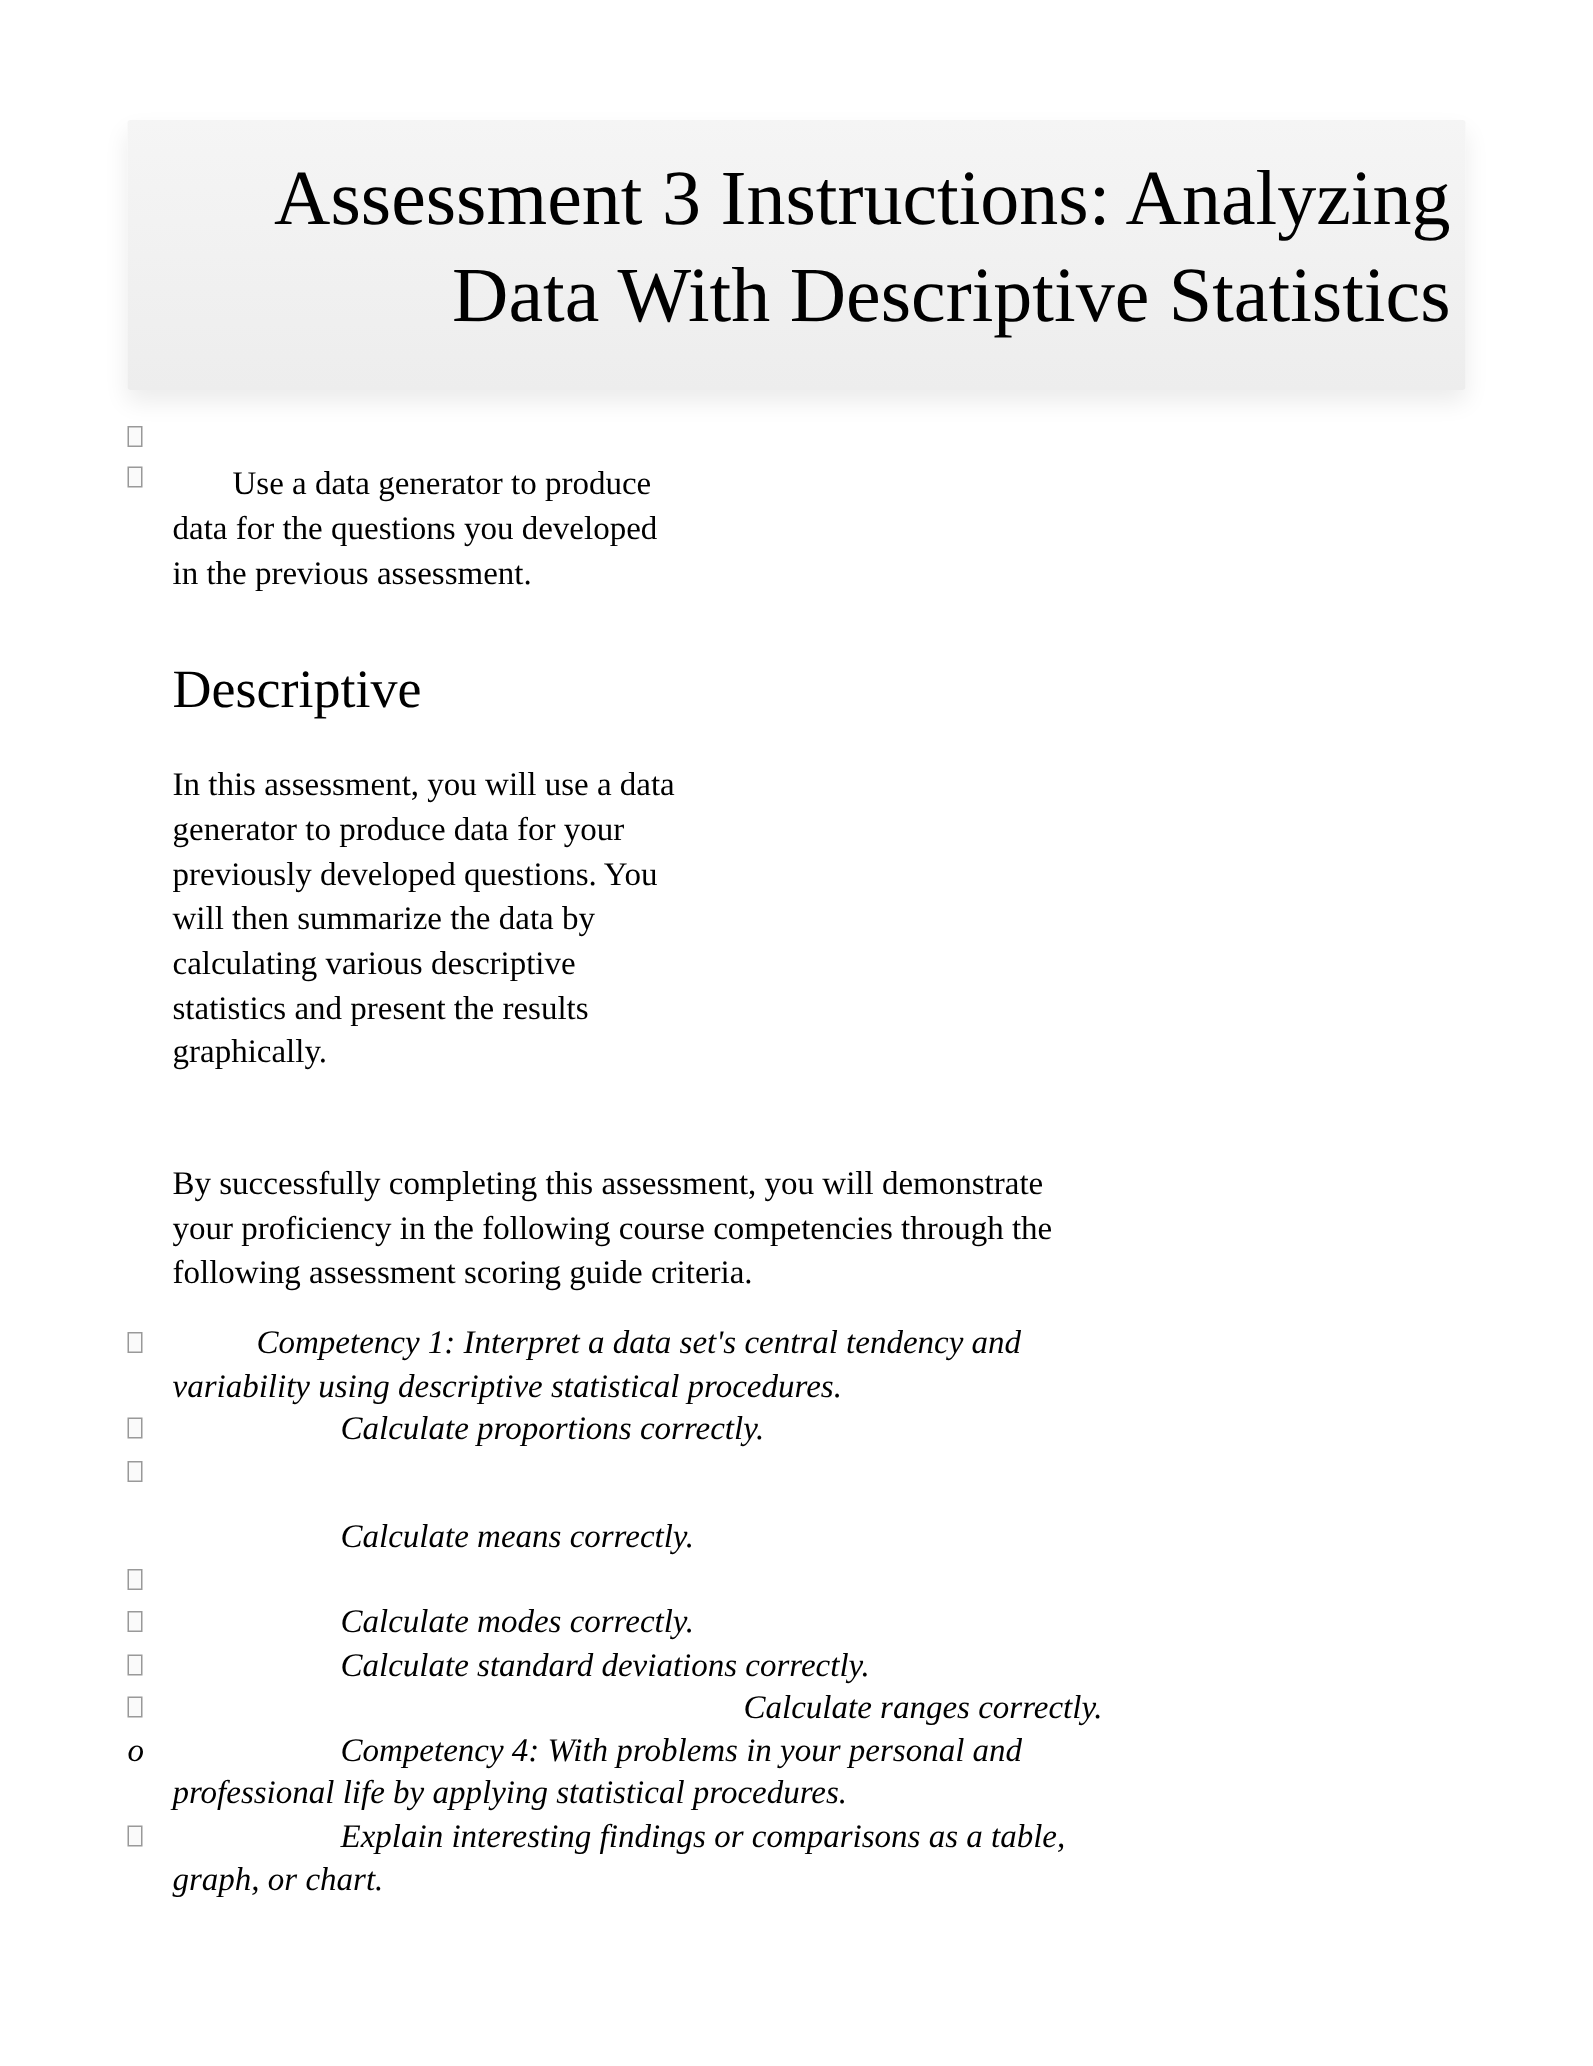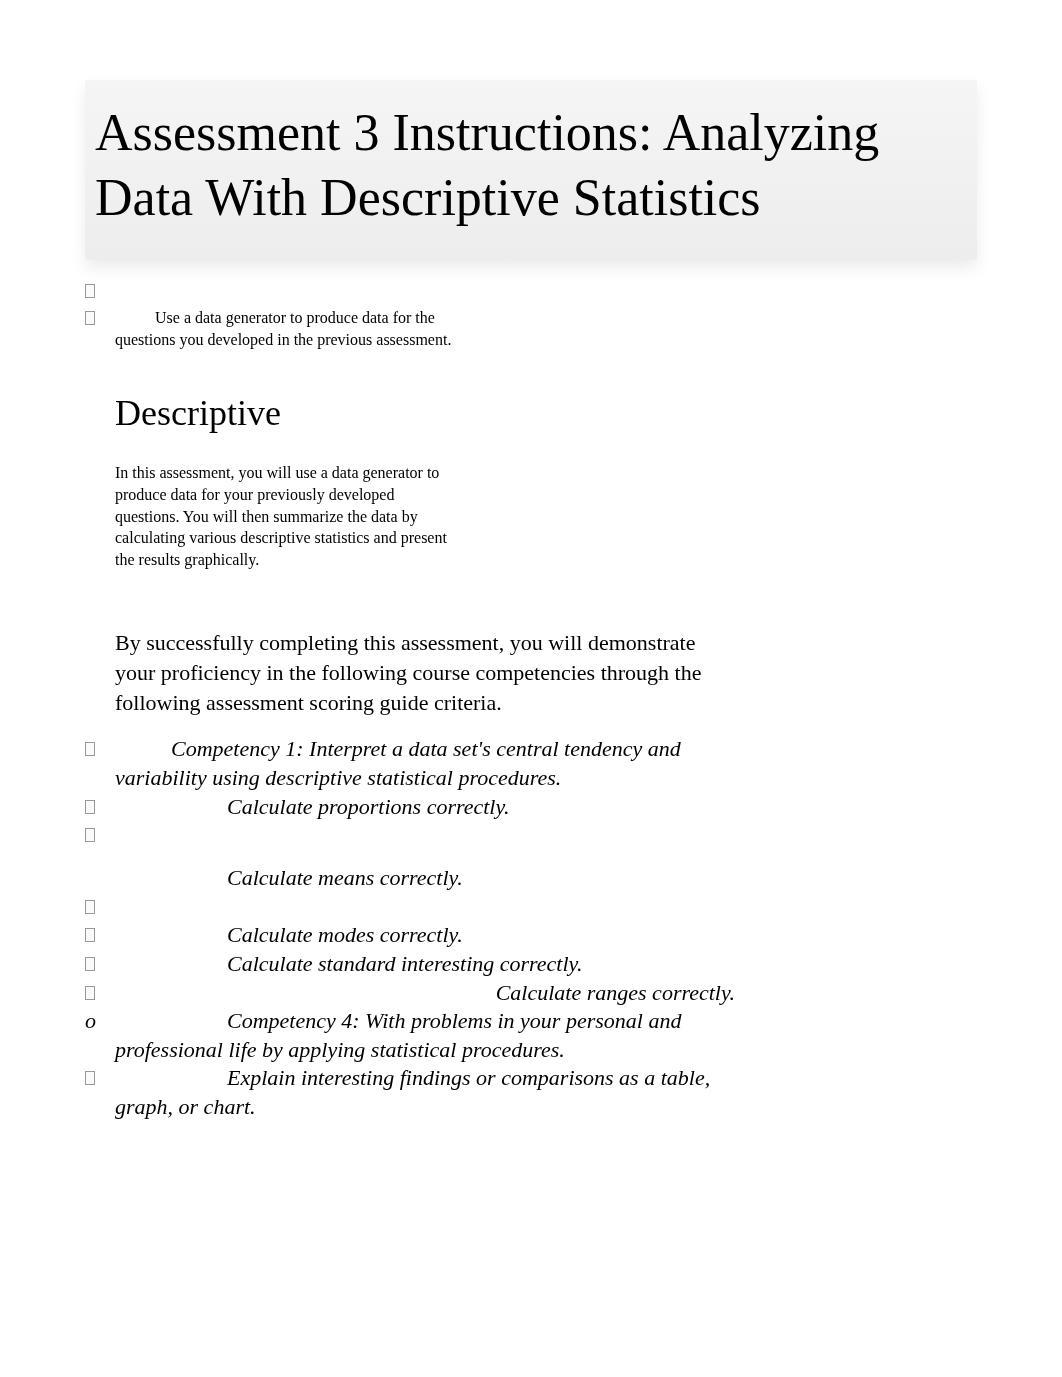--- a/index.html
+++ b/index.html
@@ -15,20 +15,21 @@
       padding: 80px 85px 60px 85px;
       color: #000000;
     }
     
     .title-block {
       background: linear-gradient(to bottom, #f5f5f5 0%, #ededed 100%);
       padding: 20px 10px 30px 10px;
       margin-bottom: 20px;
       box-shadow: 0 8px 16px rgba(0,0,0,0.08);
       border-radius: 2px;
+      text-align: right;
     }
     
     .title {
       font-size: 52px;
       font-weight: normal;
       line-height: 1.25;
       color: #000000;
     }
     
     .bullet-row {
@@ -53,21 +54,21 @@
       background: #fafafa;
       font-size: 10px;
       text-align: center;
       line-height: 12px;
       color: #888;
     }
     
     .intro-para {
       margin-left: 30px;
       max-width: 340px;
-      font-size: 16px;
+      font-size: 22px;
       line-height: 1.35;
       margin-bottom: 30px;
     }
     
     .intro-para.first {
       margin-top: 0;
       text-indent: 40px;
     }
     
     .section-heading {
@@ -169,21 +170,21 @@
       <div class="li-text">
         <div style="padding-left: 0px;">
           <span style="display: block; text-indent: 112px; padding-left: 0px;">Calculate modes correctly.</span>
         </div>
       </div>
     </div>
     <div class="li-row">
       <div class="li-bullet"><span class="bullet-glyph"></span></div>
       <div class="li-text">
         <div style="padding-left: 0px;">
-          <span style="display: block; text-indent: 112px; padding-left: 0px;">Calculate standard interesting correctly.</span>
+          <span style="display: block; text-indent: 112px; padding-left: 0px;">Calculate standard deviations correctly.</span>
         </div>
       </div>
     </div>
     <div class="li-row">
       <div class="li-bullet"><span class="bullet-glyph"></span></div>
       <div class="li-text">
         <div style="padding-left: 0px; text-align: right;">
           <span style="display: block; text-indent: 112px; padding-left: 0px;">Calculate ranges correctly.</span>
         </div>
       </div>

